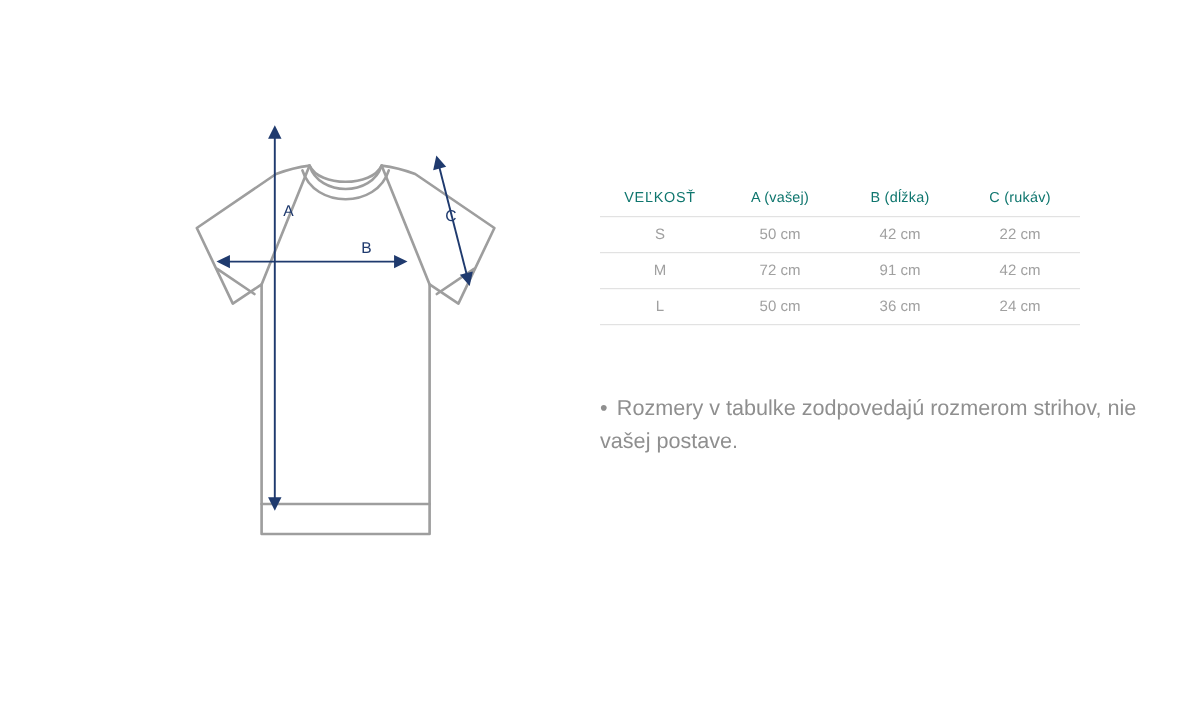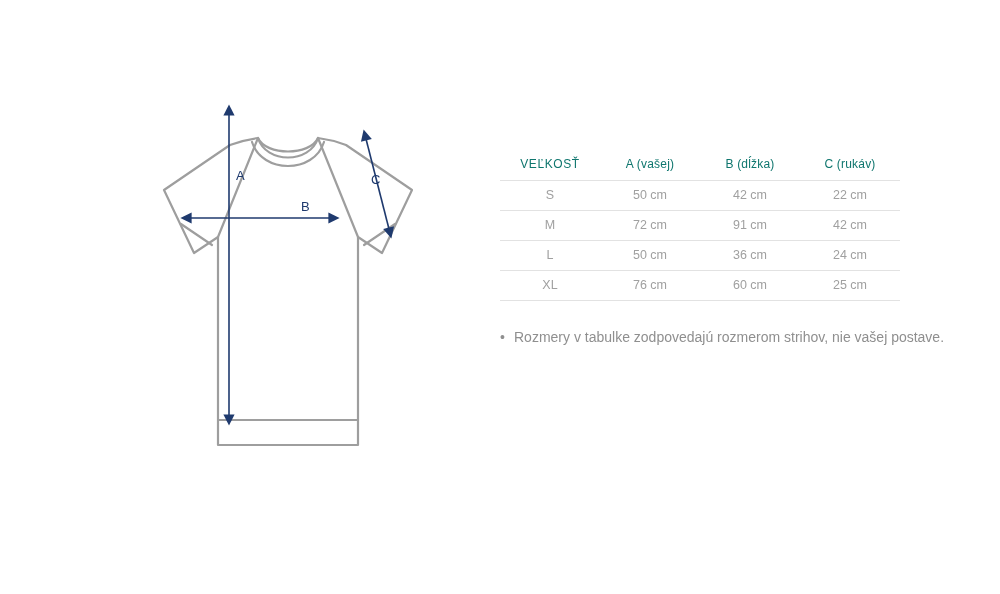--- a/index.html
+++ b/index.html
@@ -75,21 +75,21 @@
   table.size-table col.c-a      { width: 25%; }
   table.size-table col.c-b      { width: 25%; }
   table.size-table col.c-c      { width: 25%; }
 
   
   .note {
     position: absolute;
     left: 500px;
     top: 327px;
     width: 460px;
-    font-size: 14px;
+    font-size: 18px;
     color: #8f8f8f;
     line-height: 1.5;
   }
   .note .bullet {
     display: inline-block;
     width: 14px;
     color: #8f8f8f;
     text-align: left;
   }
   .note .note-text {
@@ -188,26 +188,20 @@
           <td>72 cm</td>
           <td>91 cm</td>
           <td>42 cm</td>
         </tr>
         <tr>
           <td>L</td>
           <td>50 cm</td>
           <td>36 cm</td>
           <td>24 cm</td>
         </tr>
-        <tr>
-          <td>XL</td>
-          <td>76 cm</td>
-          <td>60 cm</td>
-          <td>25 cm</td>
-        </tr>
       </tbody>
     </table>
   </div>
 
   <div class="note">
     <span class="bullet">•</span><span class="note-text">Rozmery v tabulke zodpovedajú rozmerom strihov, nie vašej postave.</span>
   </div>
 
 </div>
 

